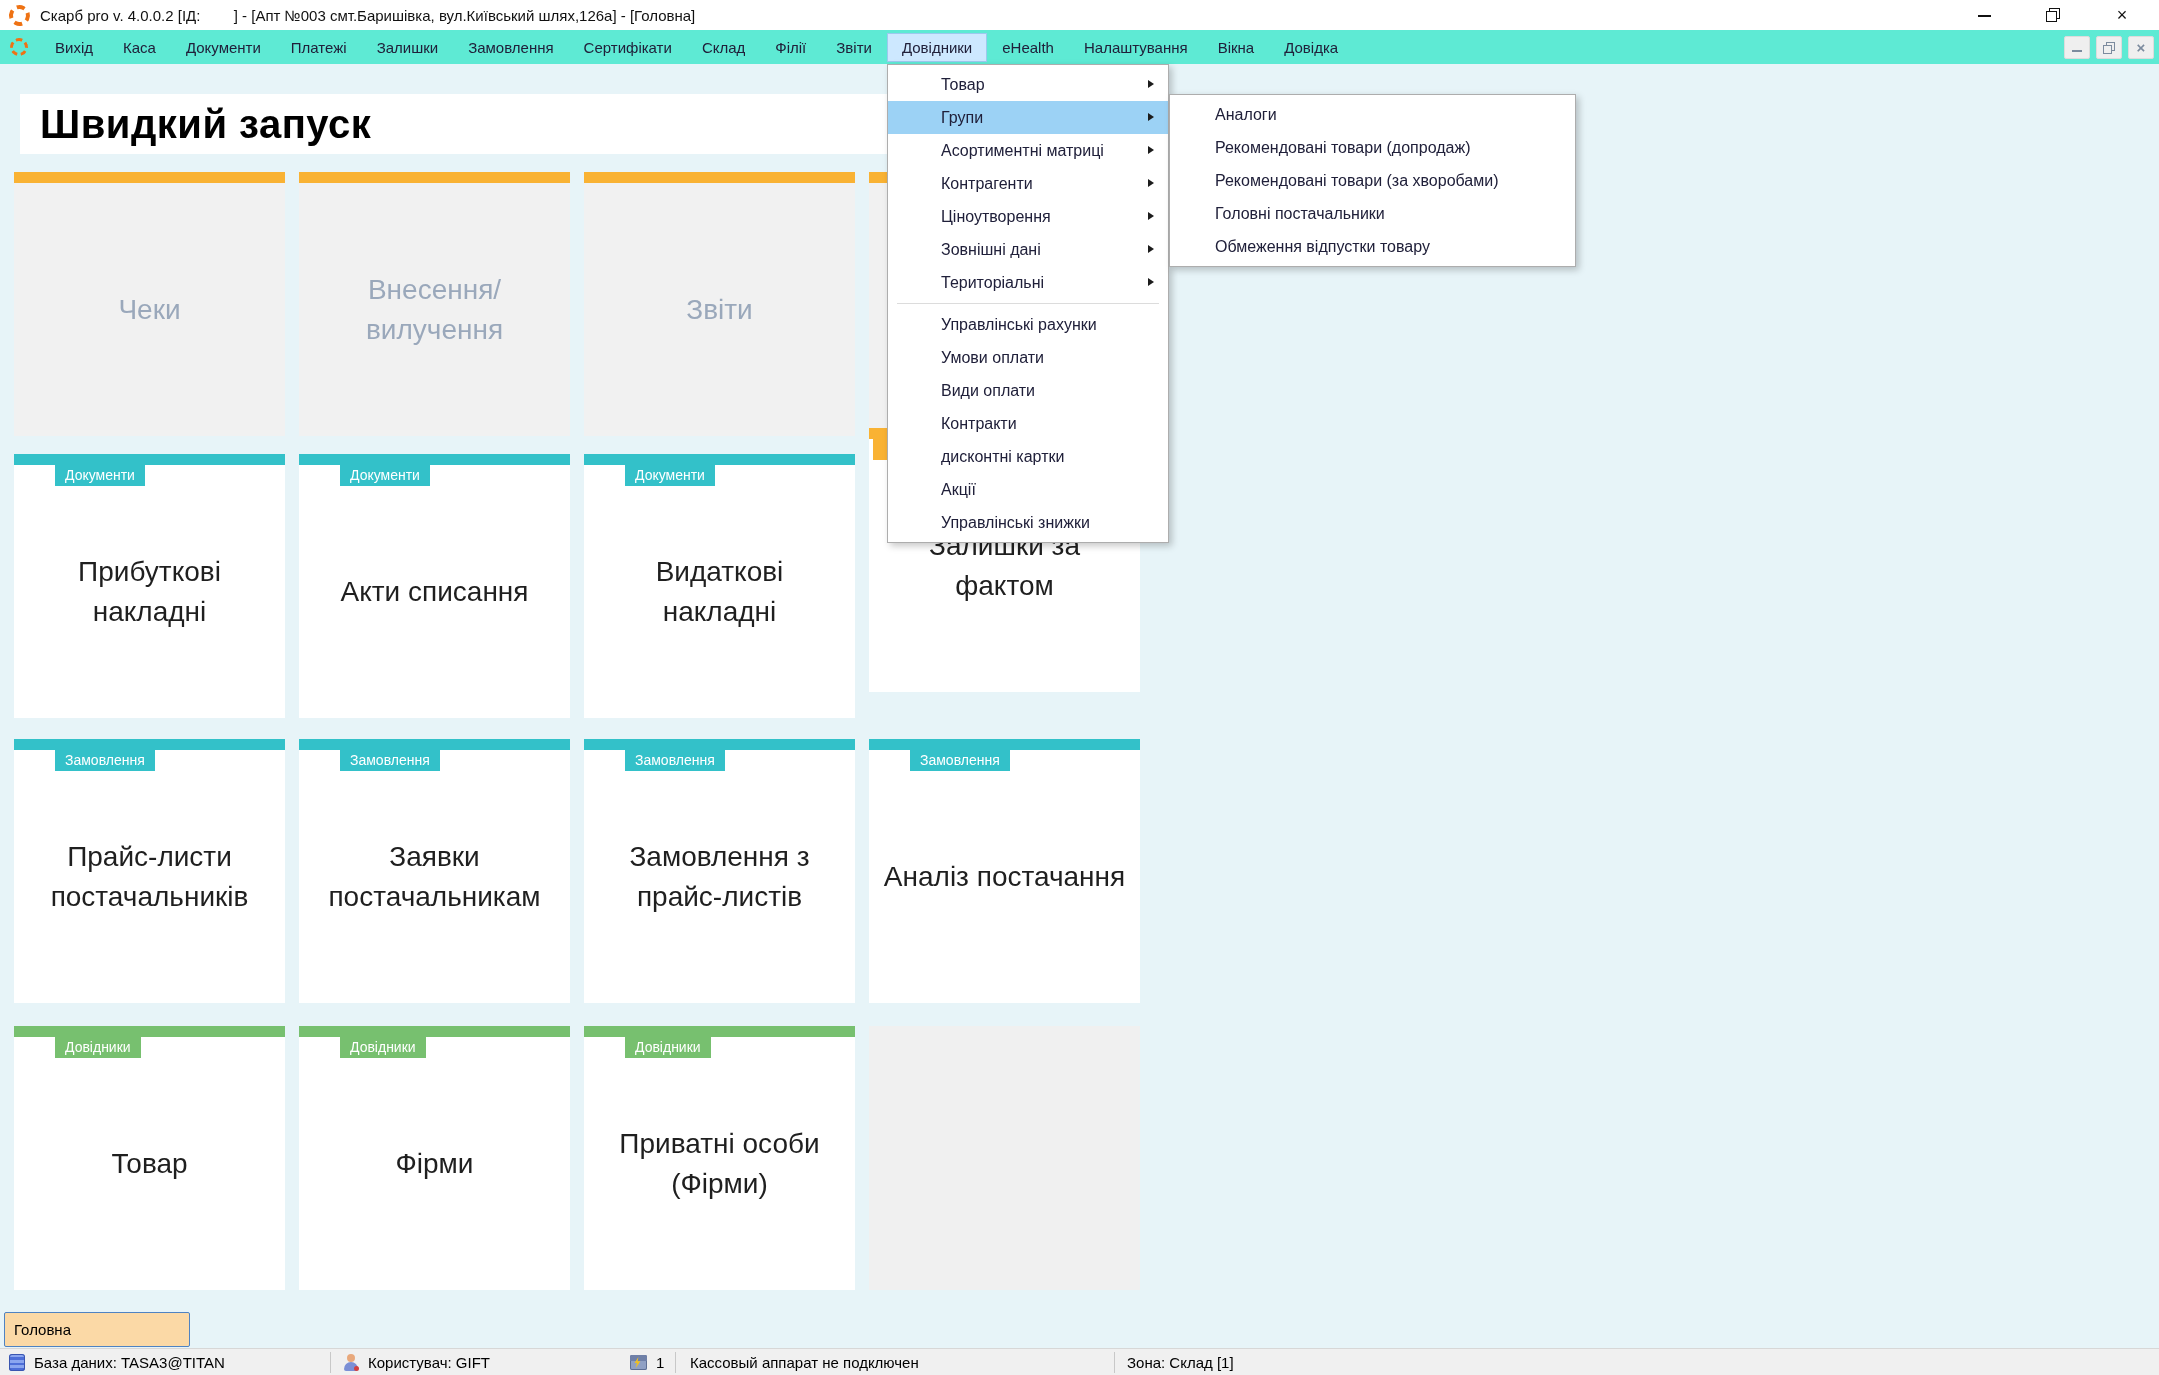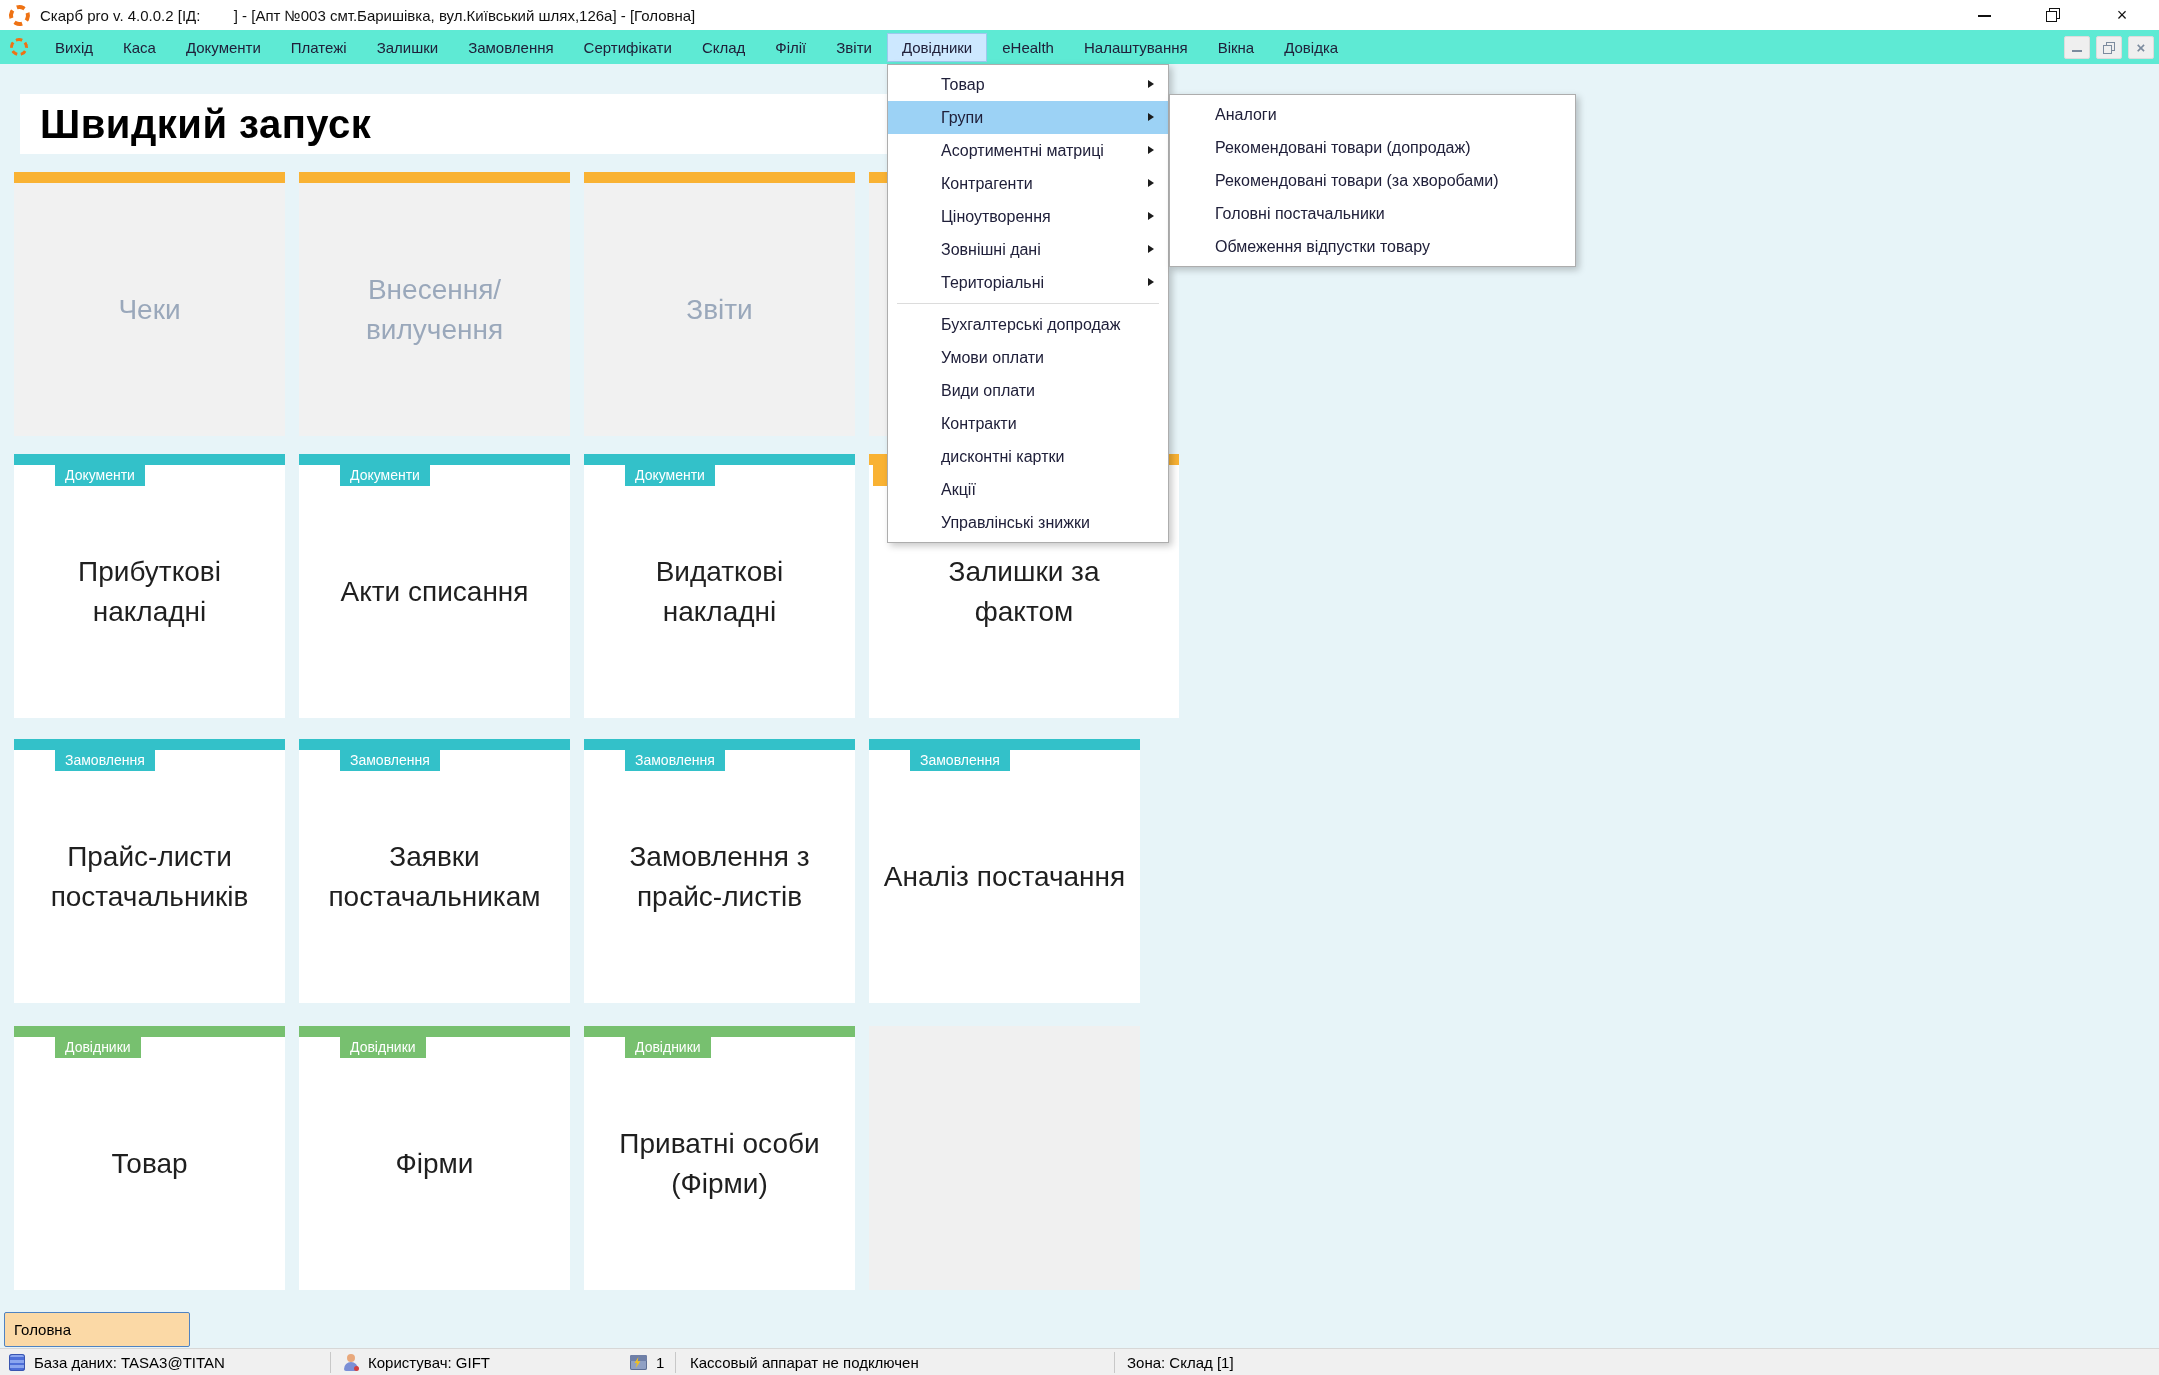--- a/index.html
+++ b/index.html
@@ -206,21 +206,21 @@
       <div class="t-title">Акти списання</div>
     </div>
   </div>
       <div class="tile narrow" style="left: 584px; top: 454px;">
     <div class="bar" style="background: rgb(51, 193, 201);"></div>
     <div class="tag" style="background: rgb(51, 193, 201);"><span>Документи</span></div>
     <div class="body">
       <div class="t-title">Видаткові накладні</div>
     </div>
   </div>
-      <div class="tile narrow" style="left: 869px; top: 454px; padding-left: 39px;">
+      <div class="tile narrow" style="left: 869px; top: 428px;">
     <div class="bar" style="background: rgb(249, 178, 51);"></div>
     <div class="tag flush" style="background: rgb(249, 178, 51);"><span></span></div>
     <div class="body">
       <div class="t-title">Залишки за фактом</div>
     </div>
   </div>
       <div class="tile" style="left: 14px; top: 739px;">
     <div class="bar" style="background: rgb(51, 193, 201);"></div>
     <div class="tag" style="background: rgb(51, 193, 201);"><span>Замовлення</span></div>
     <div class="body">
@@ -294,21 +294,21 @@
     <span>Ціноутворення</span>
   <span class="arrow"></span></div>
       <div class="mi">
     <span>Зовнішні дані</span>
   <span class="arrow"></span></div>
       <div class="mi">
     <span>Територіальні</span>
   <span class="arrow"></span></div>
       <div class="menu-sep"></div>
       <div class="mi">
-    <span>Бухгалтерські допродаж</span>
+    <span>Управлінські рахунки</span>
   </div>
       <div class="mi">
     <span>Умови оплати</span>
   </div>
       <div class="mi">
     <span>Види оплати</span>
   </div>
       <div class="mi">
     <span>Контракти</span>
   </div>

